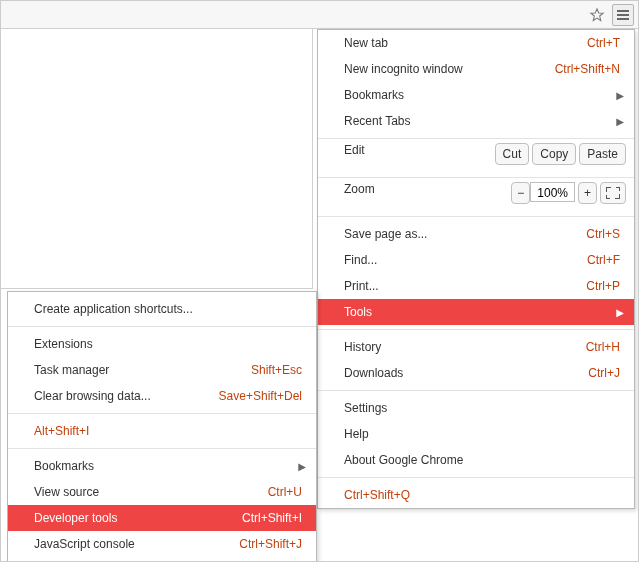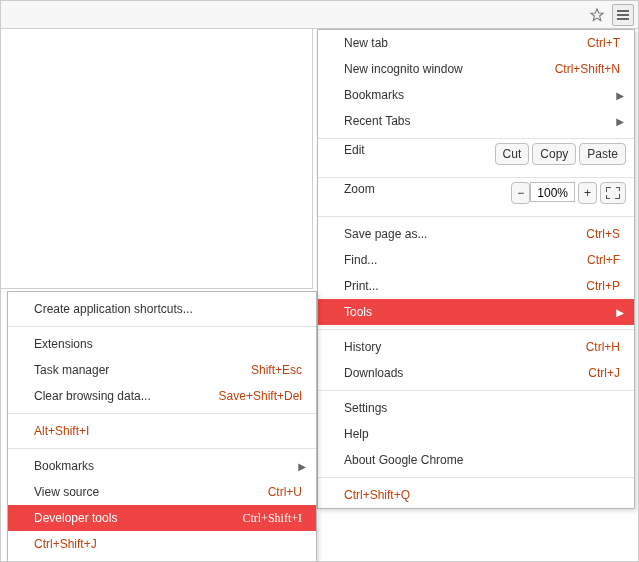--- a/index.html
+++ b/index.html
@@ -62,21 +62,21 @@
     padding: 0 14px 0 26px;
     color: #333;
     position: relative;
   }
   .menu-item .label { flex: 1; }
   .menu-item .shortcut { color: #c2410c; font-size: 12px; }
   .menu-item.selected {
     background: #ef4444;
     color: #fff;
   }
-  .menu-item.selected .shortcut { color: #fff; font-family: Liberation Serif, serif; }
+  .menu-item.selected .shortcut { color: #fff; }
   .menu-item .chevron {
     position: absolute;
     right: 10px;
     color: #666;
     font-size: 10px;
   }
   .menu-item.selected .chevron { color: #fff; }
   .sep {
     height: 1px;
     background: #e3e3e3;
@@ -273,18 +273,19 @@
   </div>
   <div class="menu-item">
     <span class="label">View source</span>
     <span class="shortcut">Ctrl+U</span>
   </div>
   <div class="menu-item selected">
     <span class="label">Developer tools</span>
     <span class="shortcut">Ctrl+Shift+I</span>
   </div>
   <div class="menu-item">
+    <span class="label">JavaScript console</span>
     <span class="shortcut">Ctrl+Shift+J</span>
   </div>
   <div class="menu-item">
     
   </div>
 </div>
 
 </body></html>

